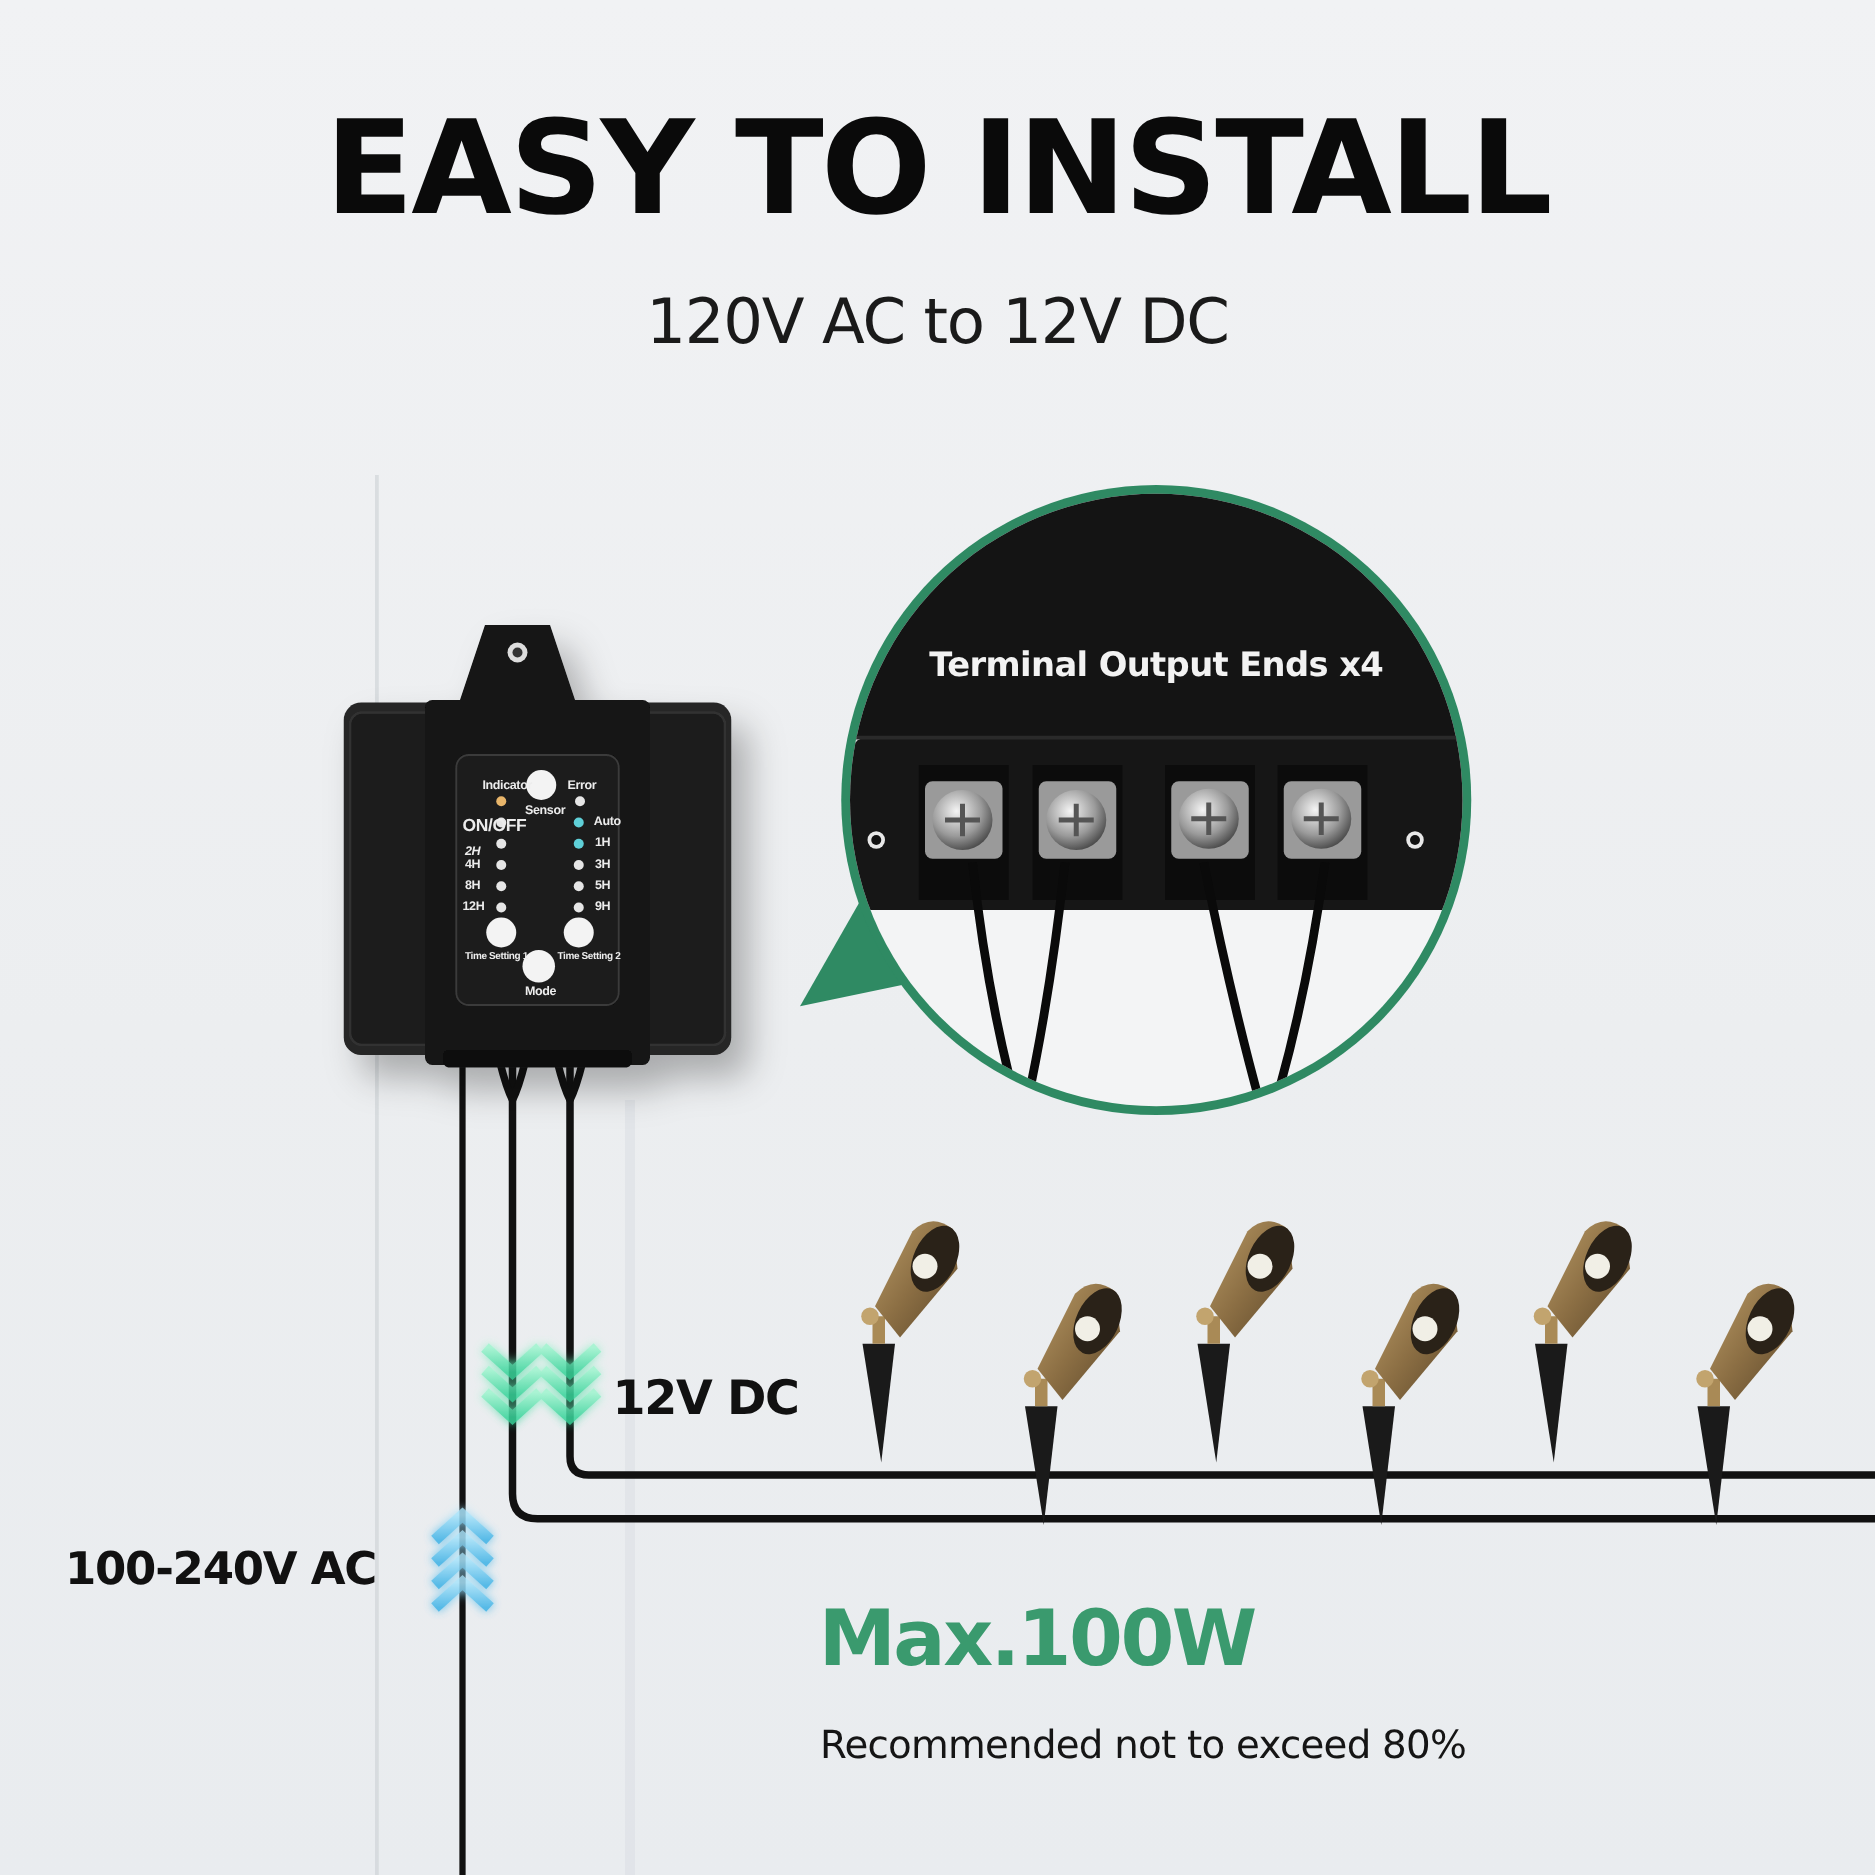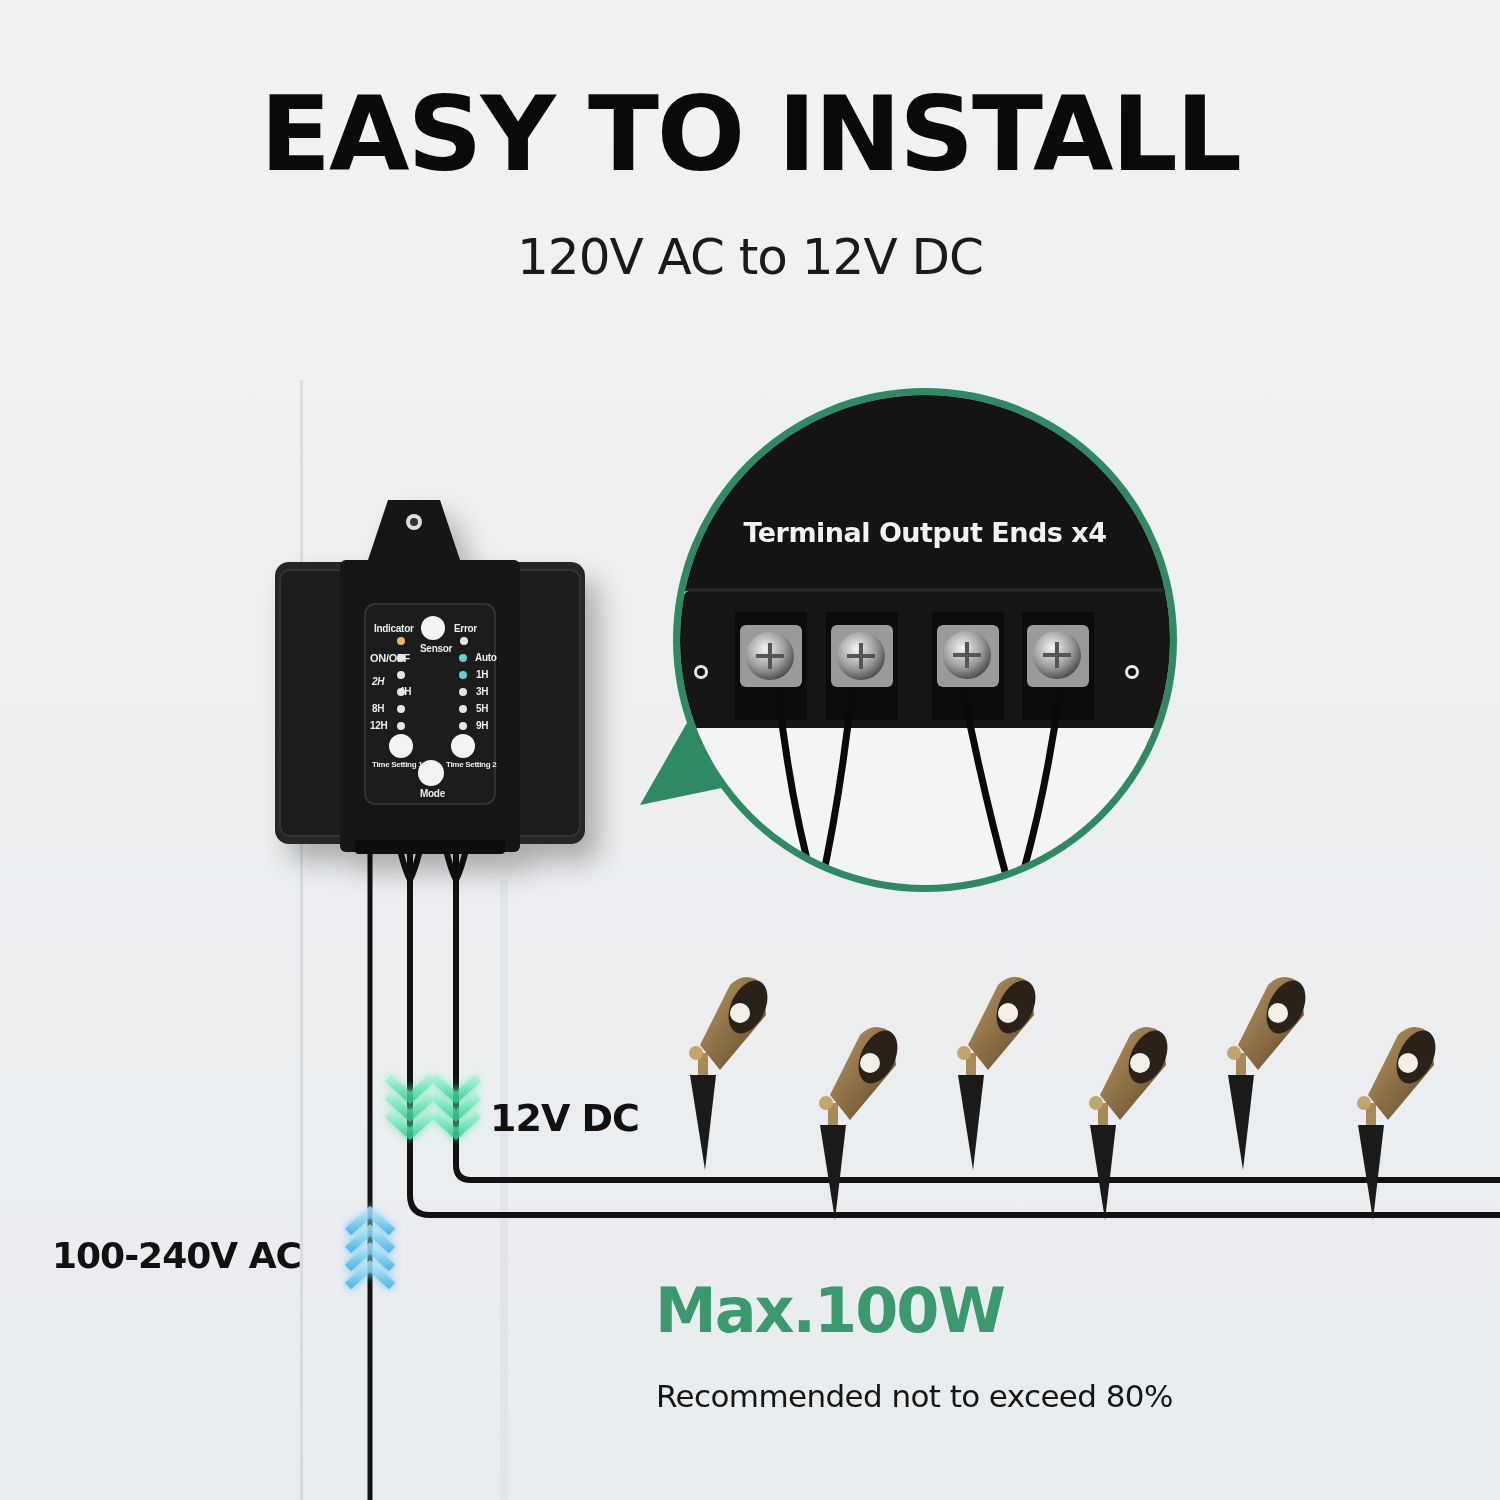--- a/index.html
+++ b/index.html
@@ -248,26 +248,26 @@
       <path d="M0 100 L26 100 L15 195 Z" fill="#1a1a1a"></path>
       <rect x="8" y="78" width="10" height="22" fill="#a98a56"></rect>
       <circle cx="6" cy="78" r="7" fill="#c2a46e"></circle>
       <path d="M10 70 L40 10 Q55 -5 72 8 L76 40 L30 95 Z" fill="url(#brass)"></path>
       <ellipse cx="58" cy="32" rx="17" ry="28" transform="rotate(25 58 32)" fill="#2a2218"></ellipse>
       <circle cx="50" cy="38" r="10" fill="#f1efe6"></circle>
     </g>
   </g>
 </svg>
 
-<div class="panel-text" style="left:374px;top:623px;text-align:right;">Indicator</div>
+<div class="panel-text" style="left:386px;top:623px;text-align:right;">Indicator</div>
 <div class="panel-text" style="left:420px;top:643px;">Sensor</div>
 <div class="panel-text" style="left:454px;top:623px;">Error</div>
-<div class="panel-text" style="left:370px;top:652px;font-size:11px;">ON/OFF</div>
+<div class="panel-text" style="left:370px;top:652px;font-size:14px;">ON/OFF</div>
 <div class="panel-text" style="left:372px;top:676px;font-style:italic;">2H</div>
-<div class="panel-text" style="left:372px;top:686px;margin-left:27px;">4H</div>
+<div class="panel-text" style="left:372px;top:686px;">4H</div>
 <div class="panel-text" style="left:372px;top:703px;">8H</div>
 <div class="panel-text" style="left:370px;top:720px;">12H</div>
 <div class="panel-text" style="left:475px;top:652px;">Auto</div>
 <div class="panel-text" style="left:476px;top:669px;">1H</div>
 <div class="panel-text" style="left:476px;top:686px;">3H</div>
 <div class="panel-text" style="left:476px;top:703px;">5H</div>
 <div class="panel-text" style="left:476px;top:720px;">9H</div>
 <div class="panel-text" style="left:372px;top:760px;font-size:8px;">Time Setting 1</div>
 <div class="panel-text" style="left:446px;top:760px;font-size:8px;">Time Setting 2</div>
 <div class="panel-text" style="left:420px;top:788px;">Mode</div>

